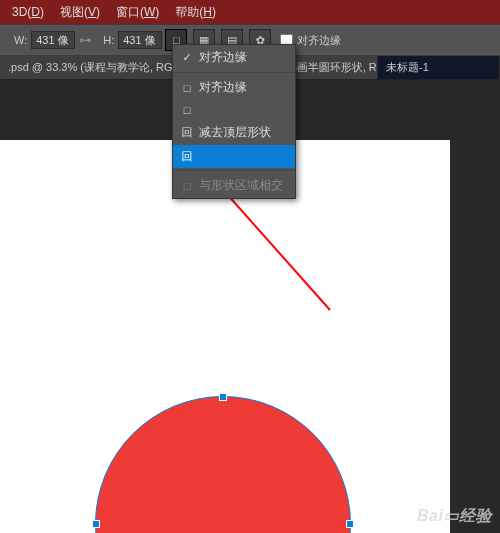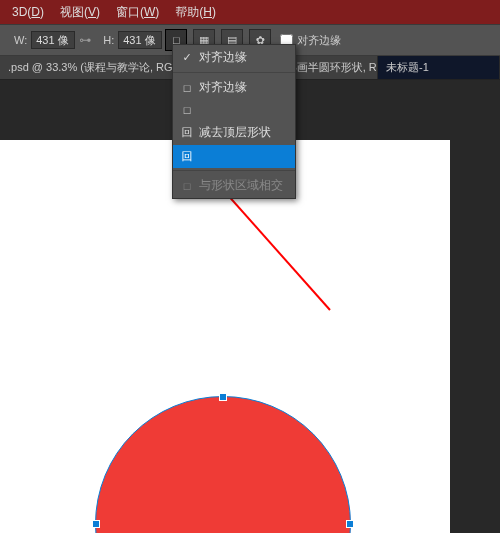--- a/index.html
+++ b/index.html
@@ -117,14 +117,14 @@
       <div class="handle h-right"></div>
     </div>
   </div>
 </div>
 
 <svg class="arrow-line" width="500" height="533" style="top:0;left:0">
   <line x1="185" y1="147" x2="330" y2="310" stroke="#ff0000" stroke-width="2"></line>
 </svg>
 
 <div class="watermark">
-  <br>
+  <span class="big"><span>Bai</span>▭<span>经验</span></span><br>
 </div>
 
 </body></html>

